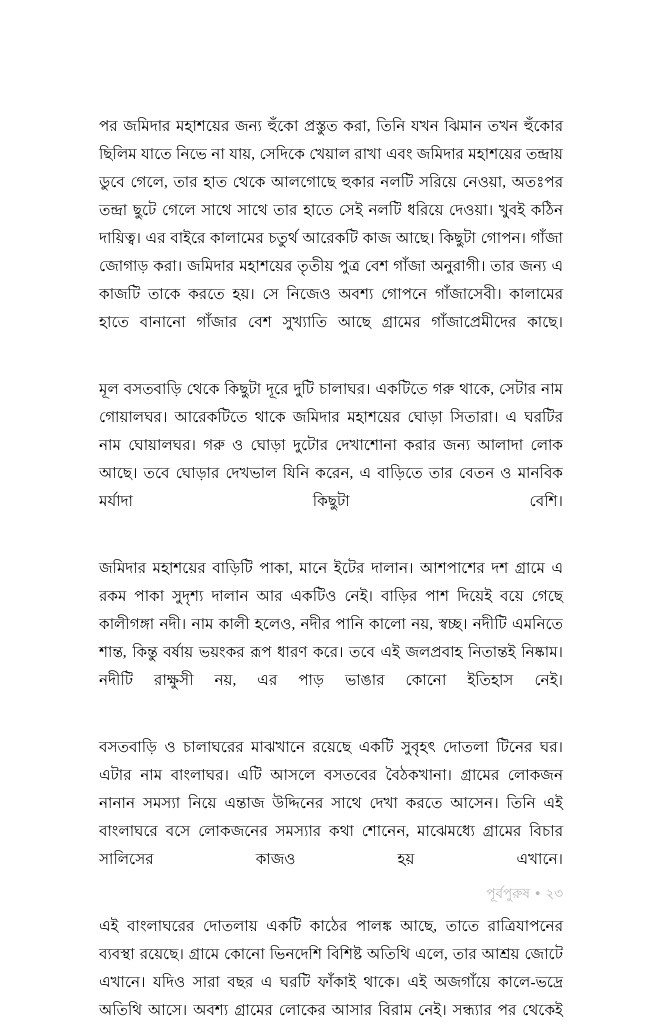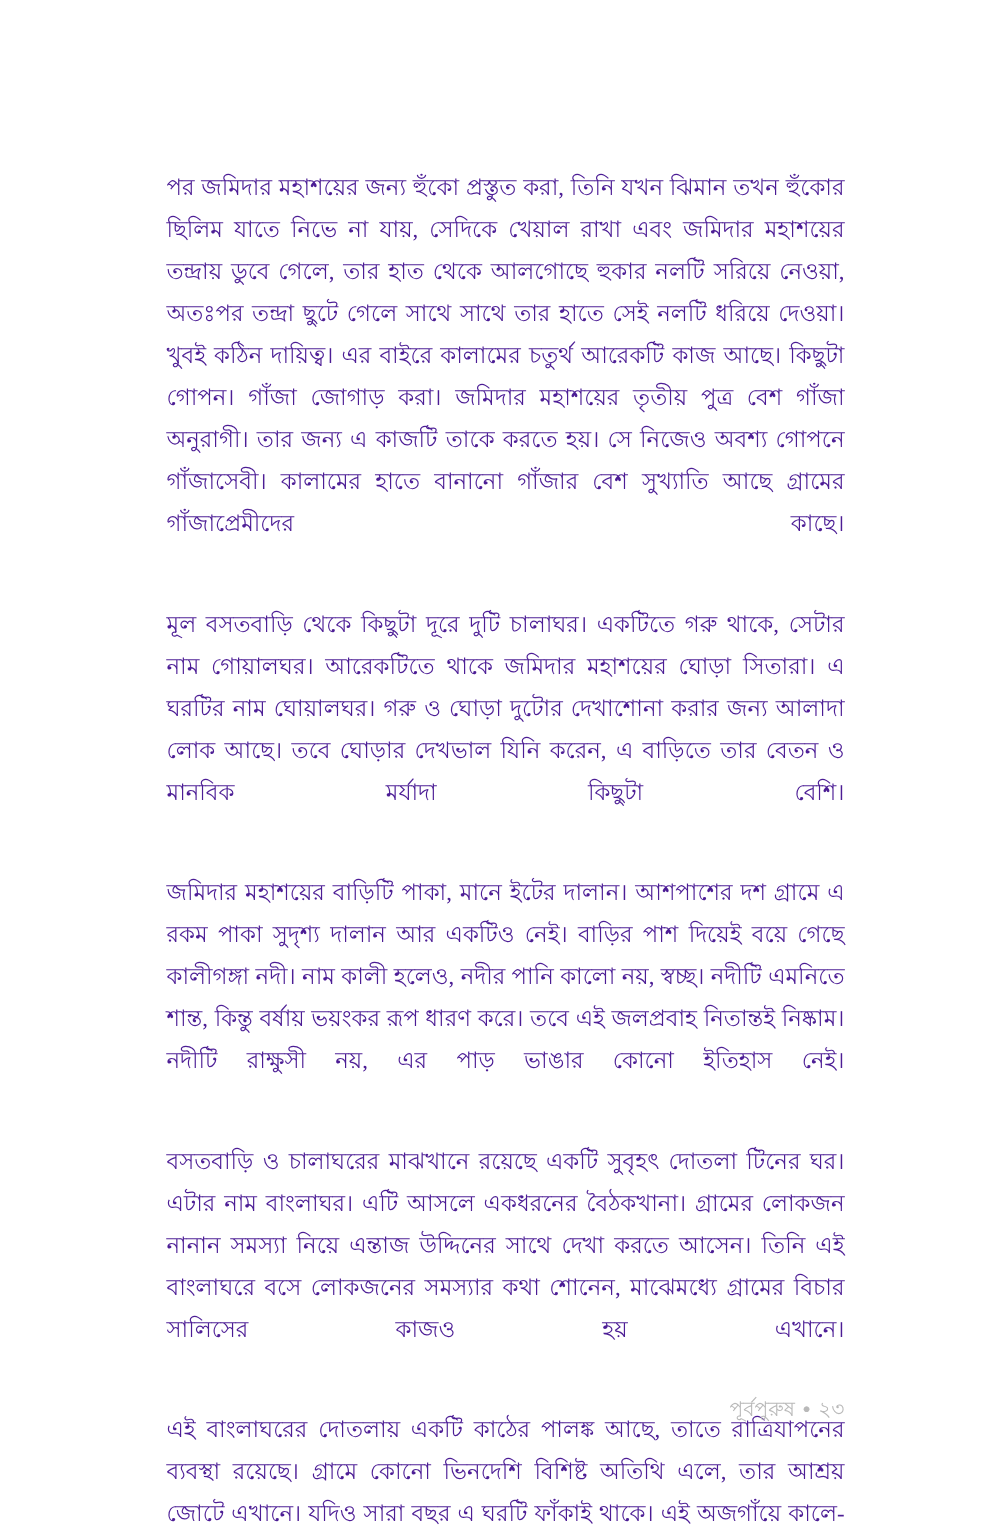--- a/index.html
+++ b/index.html
@@ -20,26 +20,26 @@
   }
 
   .text-column {
     position: absolute;
     left: 99px;
     top: 112px;
     width: 464px;
   }
 
   .para {
-    margin: 0 0 11px 12px;
+    margin: 0 0 11px 0;
     padding: 0;
     font-family: "Liberation Serif", "DejaVu Serif", serif;
     font-size: 15.2px;
     line-height: 28px;
-    color: #4c1d95;
+    color: #000000;
     text-align: justify;
     text-justify: inter-word;
     word-spacing: 0.02em;
     letter-spacing: 0;
     -webkit-font-feature-settings: "kern" 1, "liga" 1;
     font-feature-settings: "kern" 1, "liga" 1;
     hyphens: none;
   }
 
   .para:last-child {
@@ -49,21 +49,21 @@
   
   .para::after {
     content: "";
     display: inline-block;
     width: 100%;
   }
 
   .page-footer {
     position: absolute;
     right: 100px;
-    top: 930px;
+    top: 884px;
     width: 380px;
     text-align: right;
     font-family: "Liberation Serif", "DejaVu Serif", serif;
     font-size: 13.5px;
     line-height: 20px;
     color: #b9b9b9;
     white-space: nowrap;
   }
 
   .footer-title,
@@ -82,21 +82,21 @@
 </style>
 </head>
 <body>
 
 <div class="page">
 
   <div class="text-column">
     <p class="para">পর জমিদার মহাশয়ের জন্য হুঁকো প্রস্তুত করা, তিনি যখন ঝিমান তখন হুঁকোর ছিলিম যাতে নিভে না যায়, সেদিকে খেয়াল রাখা এবং জমিদার মহাশয়ের তন্দ্রায় ডুবে গেলে, তার হাত থেকে আলগোছে হুকার নলটি সরিয়ে নেওয়া, অতঃপর তন্দ্রা ছুটে গেলে সাথে সাথে তার হাতে সেই নলটি ধরিয়ে দেওয়া। খুবই কঠিন দায়িত্ব। এর বাইরে কালামের চতুর্থ আরেকটি কাজ আছে। কিছুটা গোপন। গাঁজা জোগাড় করা। জমিদার মহাশয়ের তৃতীয় পুত্র বেশ গাঁজা অনুরাগী। তার জন্য এ কাজটি তাকে করতে হয়। সে নিজেও অবশ্য গোপনে গাঁজাসেবী। কালামের হাতে বানানো গাঁজার বেশ সুখ্যাতি আছে গ্রামের গাঁজাপ্রেমীদের কাছে।</p>
     <p class="para">মূল বসতবাড়ি থেকে কিছুটা দূরে দুটি চালাঘর। একটিতে গরু থাকে, সেটার নাম গোয়ালঘর। আরেকটিতে থাকে জমিদার মহাশয়ের ঘোড়া সিতারা। এ ঘরটির নাম ঘোয়ালঘর। গরু ও ঘোড়া দুটোর দেখাশোনা করার জন্য আলাদা লোক আছে। তবে ঘোড়ার দেখভাল যিনি করেন, এ বাড়িতে তার বেতন ও মানবিক মর্যাদা কিছুটা বেশি।</p>
     <p class="para">জমিদার মহাশয়ের বাড়িটি পাকা, মানে ইটের দালান। আশপাশের দশ গ্রামে এ রকম পাকা সুদৃশ্য দালান আর একটিও নেই। বাড়ির পাশ দিয়েই বয়ে গেছে কালীগঙ্গা নদী। নাম কালী হলেও, নদীর পানি কালো নয়, স্বচ্ছ। নদীটি এমনিতে শান্ত, কিন্তু বর্ষায় ভয়ংকর রূপ ধারণ করে। তবে এই জলপ্রবাহ নিতান্তই নিষ্কাম। নদীটি রাক্ষুসী নয়, এর পাড় ভাঙার কোনো ইতিহাস নেই।</p>
-    <p class="para">বসতবাড়ি ও চালাঘরের মাঝখানে রয়েছে একটি সুবৃহৎ দোতলা টিনের ঘর। এটার নাম বাংলাঘর। এটি আসলে একধরনের বৈঠকখানা। গ্রামের লোকজন নানান সমস্যা নিয়ে এন্তাজ উদ্দিনের সাথে দেখা করতে আসেন। তিনি এই বাংলাঘরে বসে লোকজনের সমস্যার কথা শোনেন, মাঝেমধ্যে গ্রামের বিচার সালিসের কাজও হয় এখানে।</p>
+    <p class="para">বসতবাড়ি ও চালাঘরের মাঝখানে রয়েছে একটি সুবৃহৎ দোতলা টিনের ঘর। এটার নাম বাংলাঘর। এটি আসলে বসতবের বৈঠকখানা। গ্রামের লোকজন নানান সমস্যা নিয়ে এন্তাজ উদ্দিনের সাথে দেখা করতে আসেন। তিনি এই বাংলাঘরে বসে লোকজনের সমস্যার কথা শোনেন, মাঝেমধ্যে গ্রামের বিচার সালিসের কাজও হয় এখানে।</p>
     <p class="para">এই বাংলাঘরের দোতলায় একটি কাঠের পালঙ্ক আছে, তাতে রাত্রিযাপনের ব্যবস্থা রয়েছে। গ্রামে কোনো ভিনদেশি বিশিষ্ট অতিথি এলে, তার আশ্রয় জোটে এখানে। যদিও সারা বছর এ ঘরটি ফাঁকাই থাকে। এই অজগাঁয়ে কালে-ভদ্রে অতিথি আসে। অবশ্য গ্রামের লোকের আসার বিরাম নেই। সন্ধ্যার পর থেকেই তারা আসা শুরু করে। ছোট্ট গ্রাম, অল্প কয় মানুষ, কিন্তু তাদের সমস্যা সংখ্যা অগণিত। বিচিত্র ধরনের সমস্যা।</p>
   </div>
 
   <div class="page-footer">
     <span class="footer-title">পূর্বপুরুষ</span><span class="footer-separator">●</span><span class="footer-page-number">২৩</span>
   </div>
 
 </div>
 
 </body></html>

